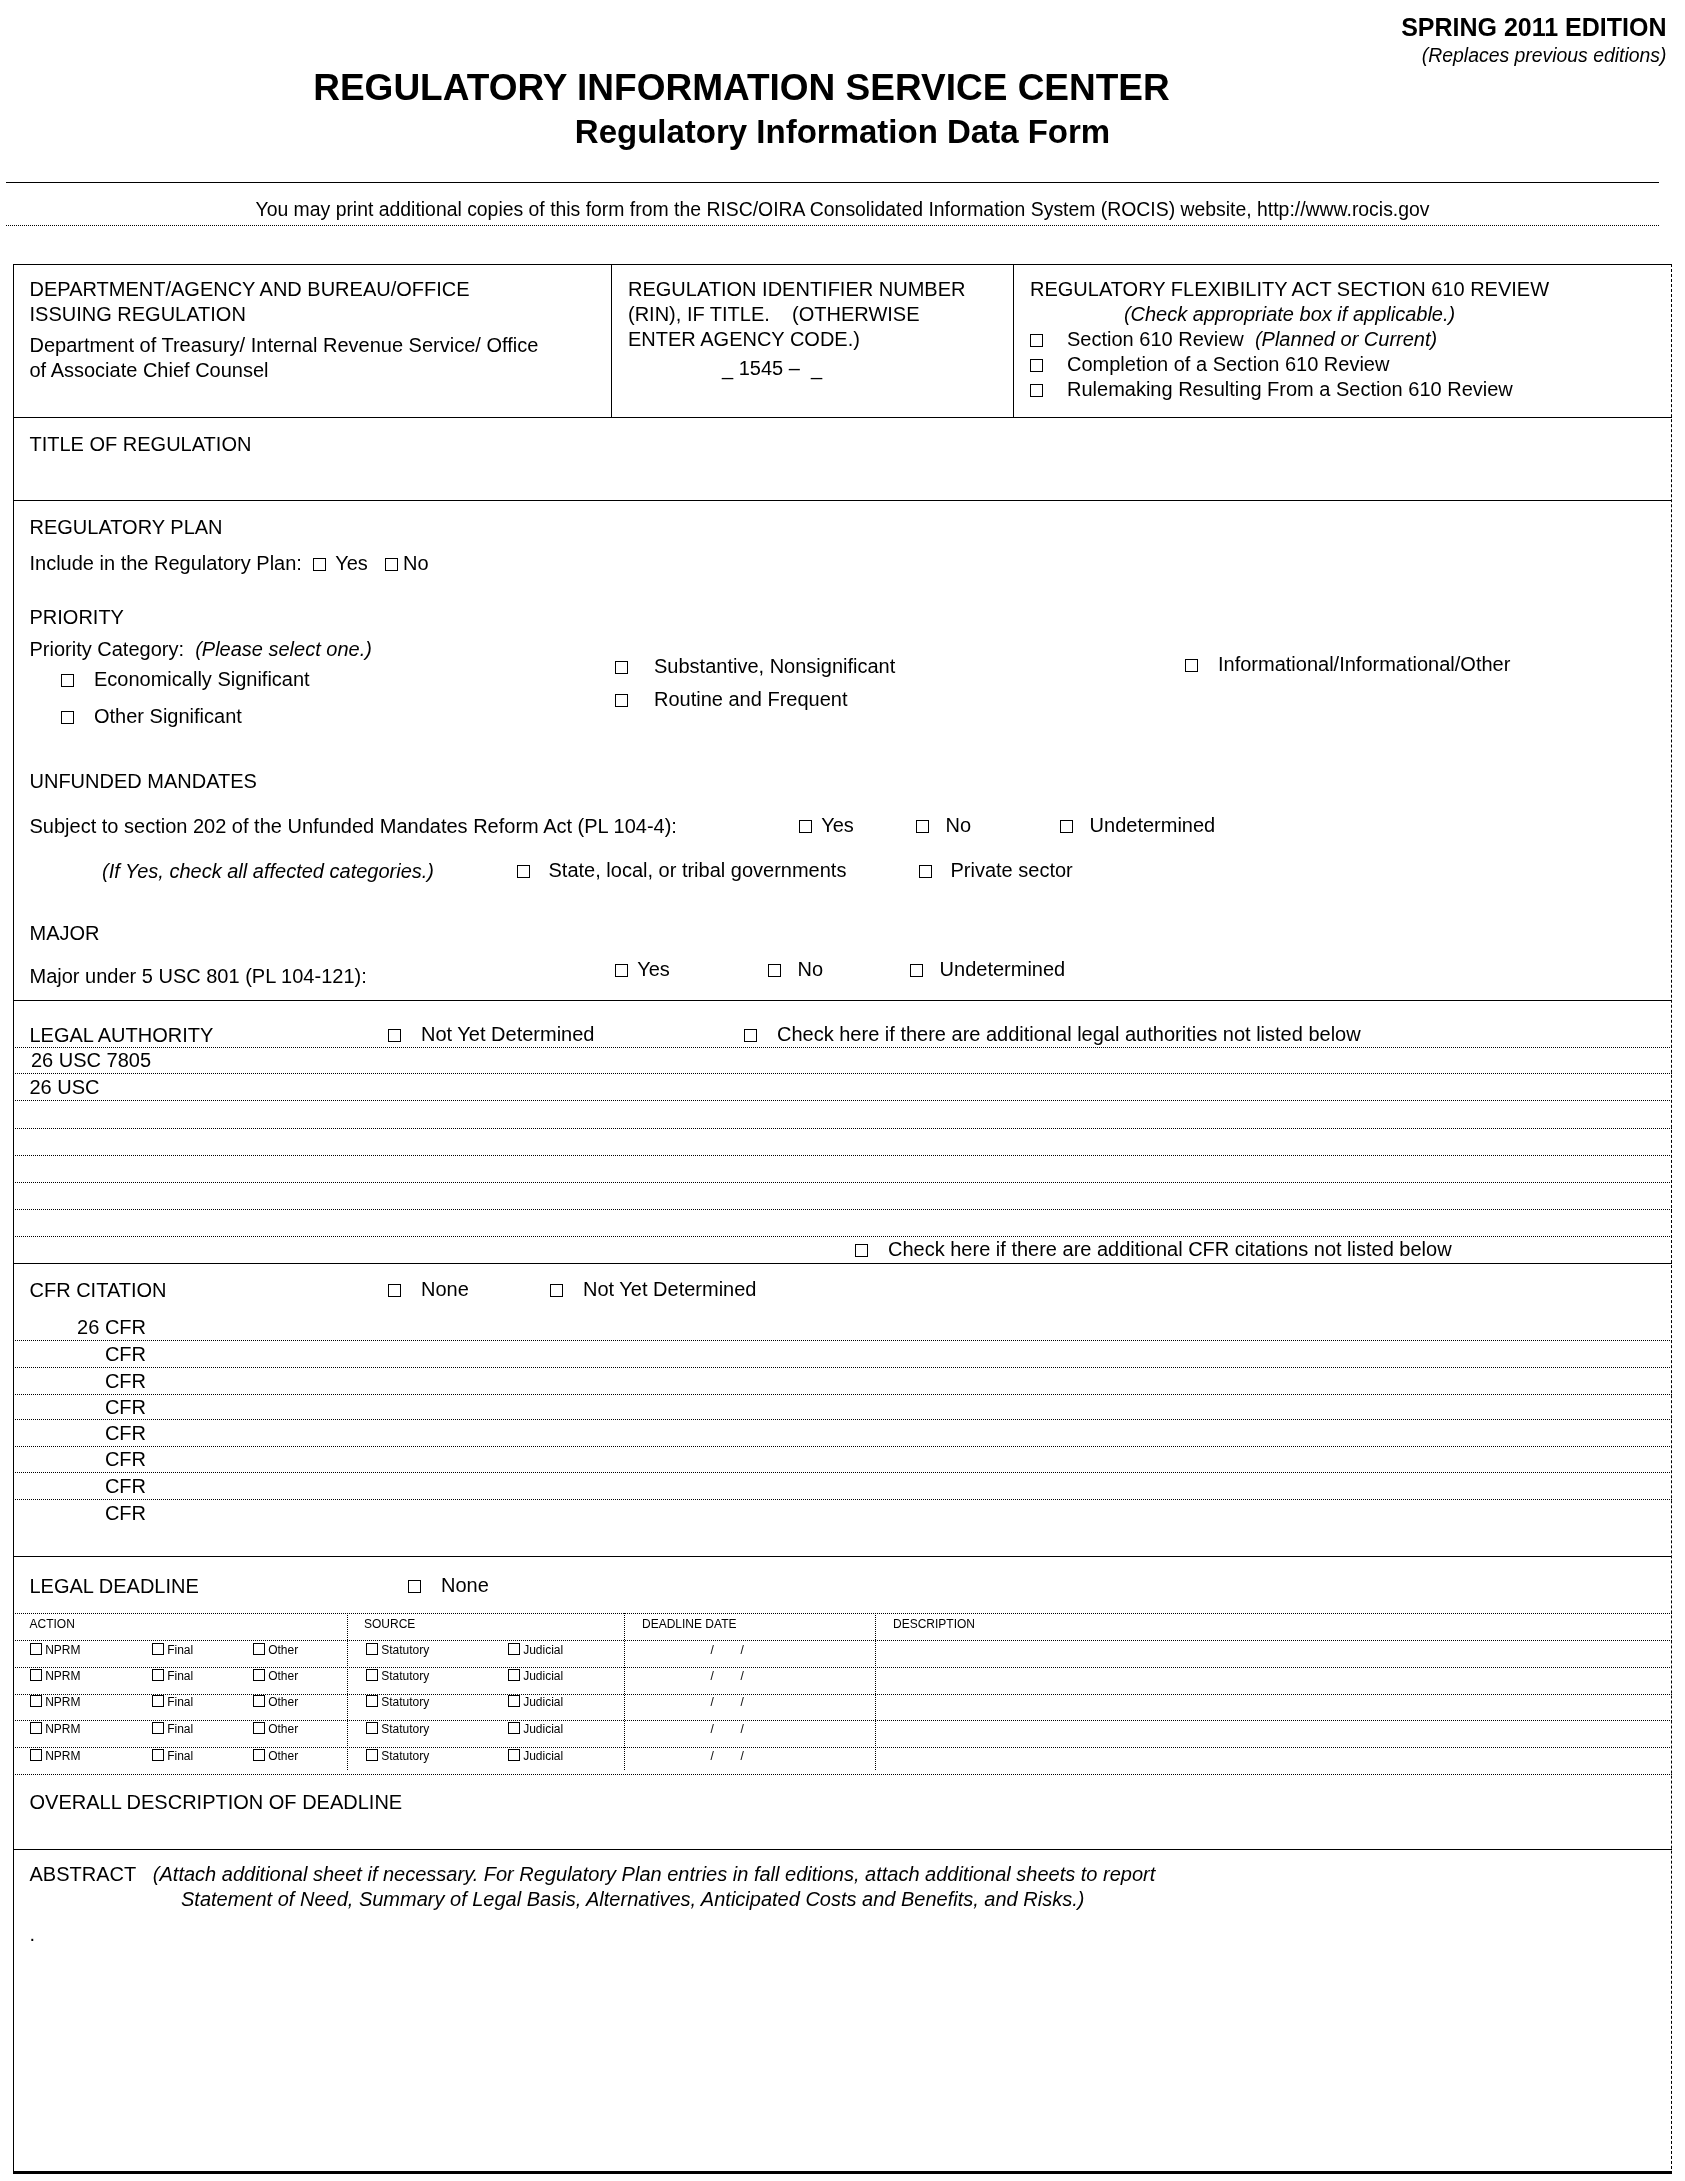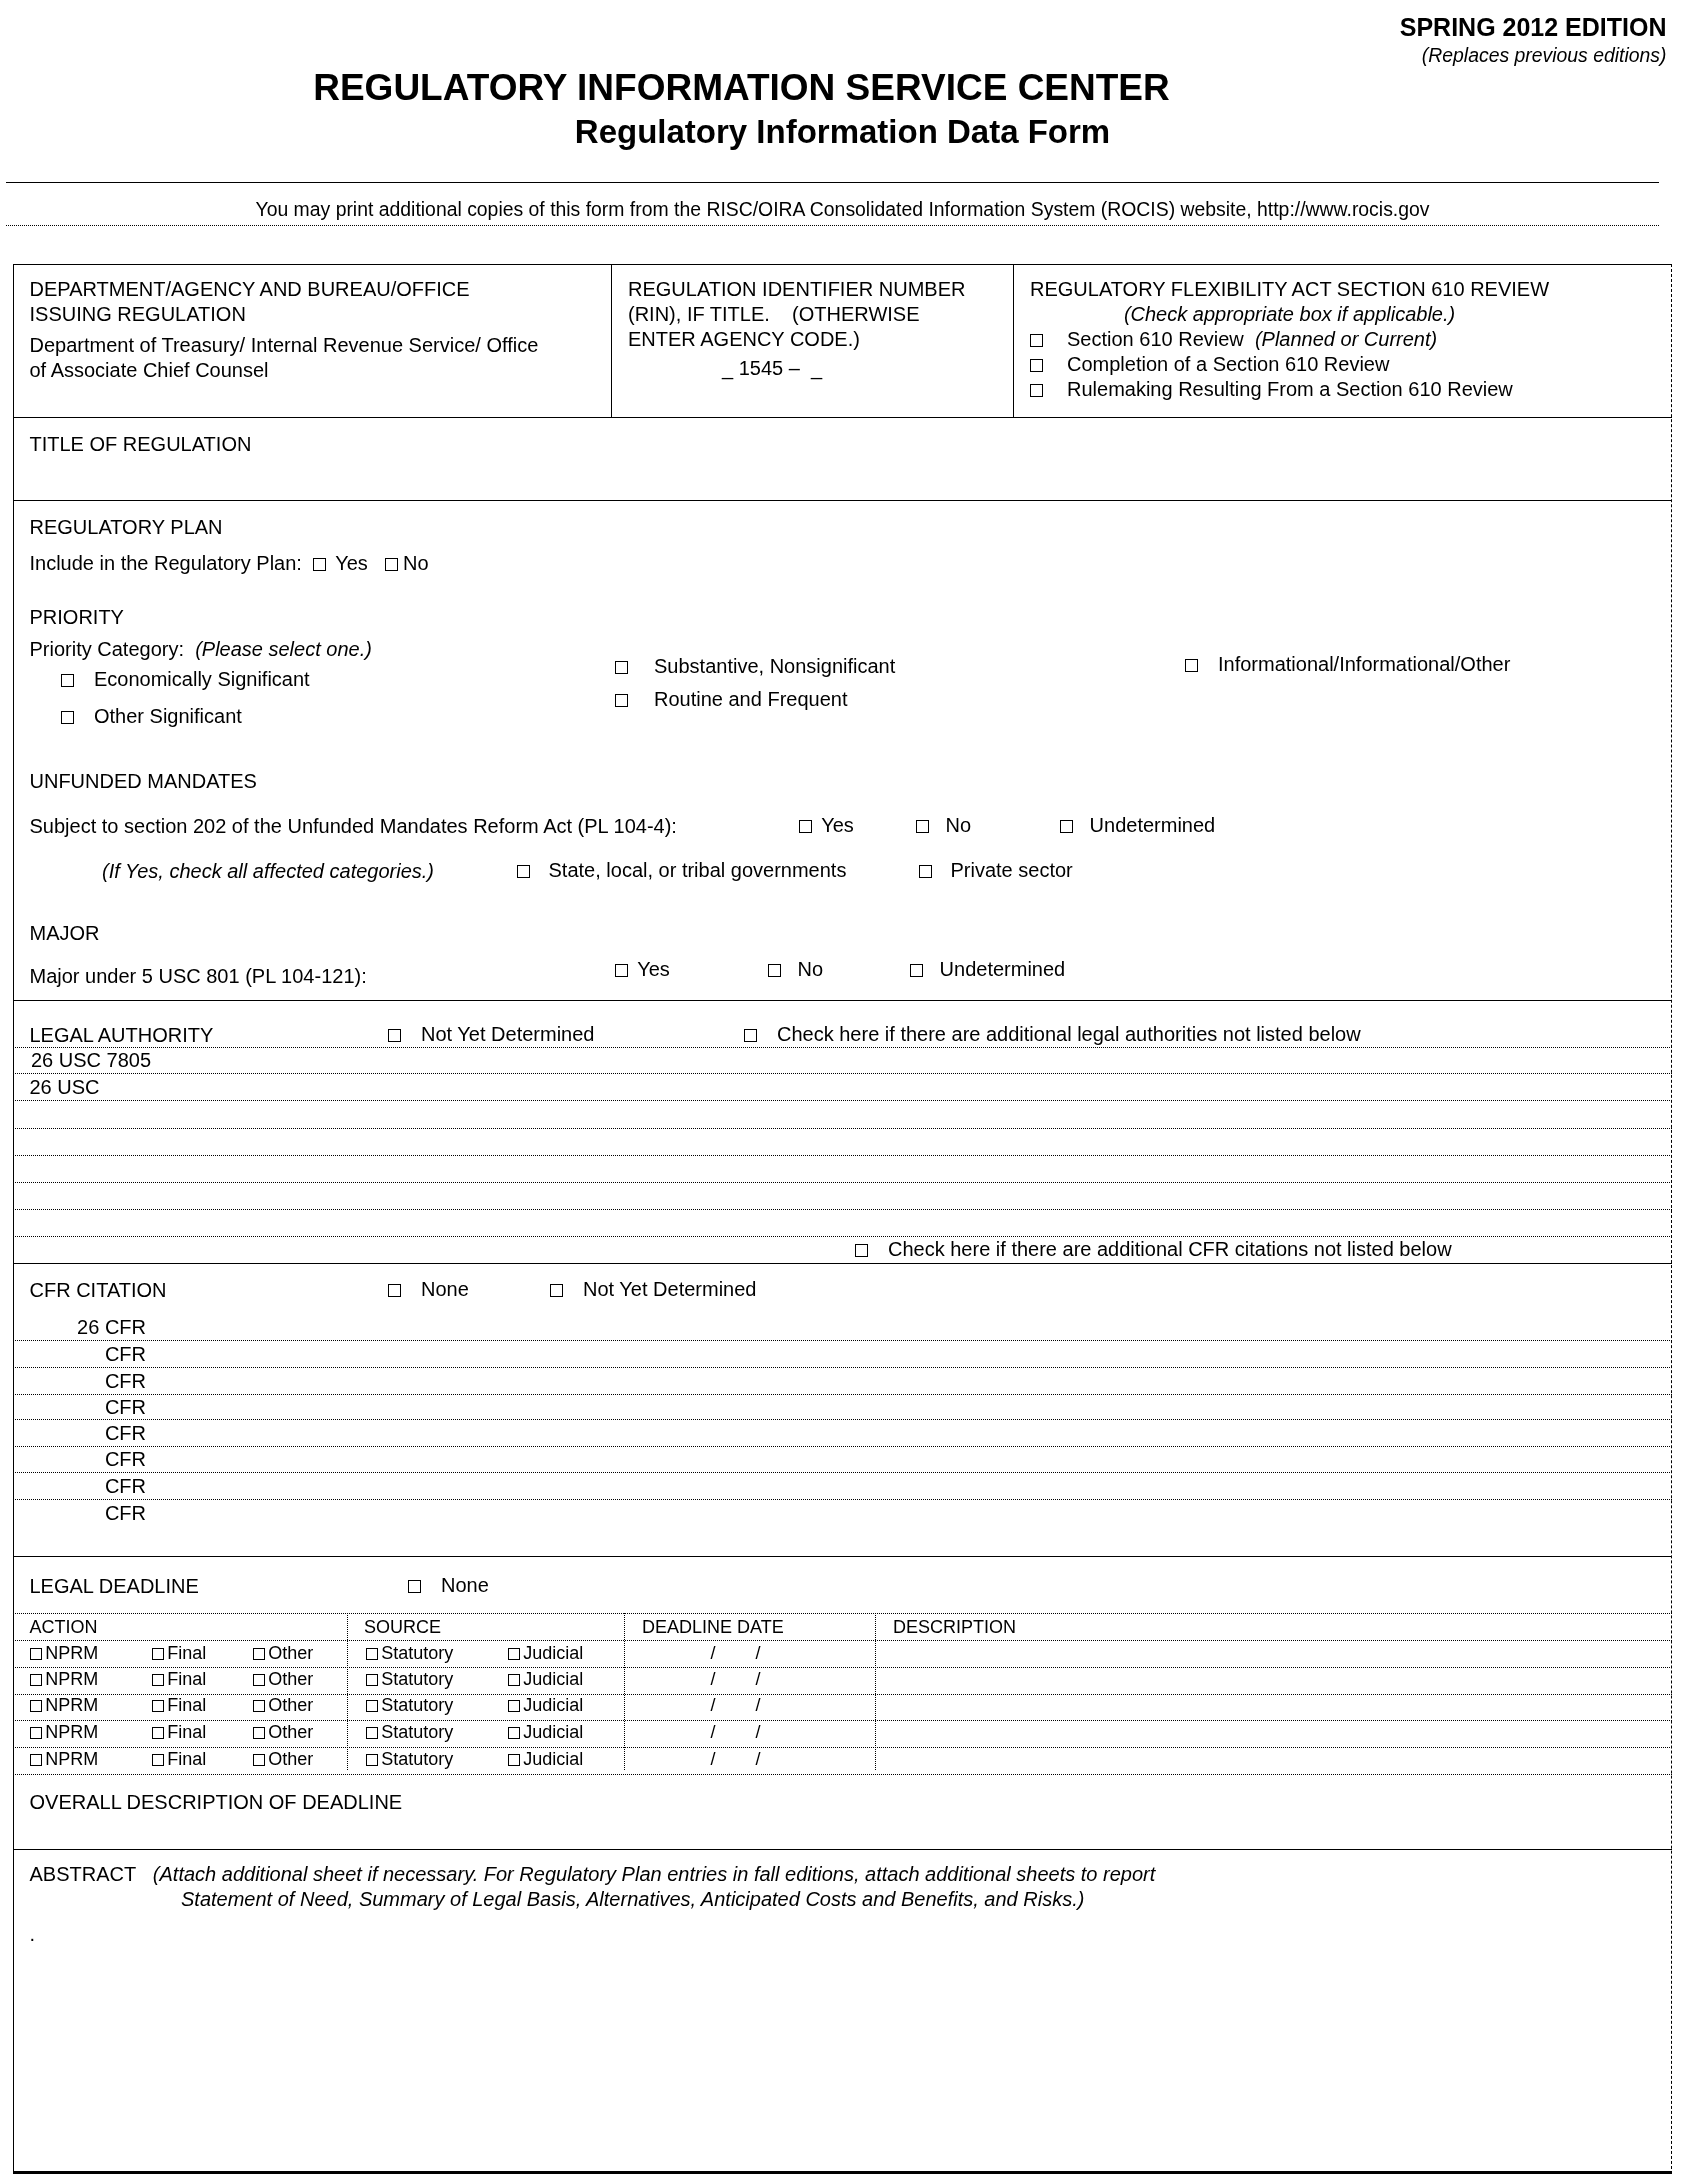--- a/index.html
+++ b/index.html
@@ -21,26 +21,26 @@
   .hline { left: 13px; width: 1659px; height: 0; border-top: 1.8px solid #000; }
   .hdot { left: 13px; width: 1659px; height: 0; border-top: 0.9px dotted #000; }
   .vline { width: 0; border-left: 1.8px solid #000; }
   .vdot { width: 0; border-left: 0.9px dotted #000; }
 
   .lbl { font-size: 20px; white-space: nowrap; line-height: 25px; }
   .it { font-style: italic; text-align: center; }
   .cb { display: inline-block; width: 13px; height: 13px; border: 1.8px solid #000; vertical-align: -0.9px; margin-right: 9.2px; }
   .cbs { display: inline-block; width: 12px; height: 12px; border: 1.8px solid #000; vertical-align: -0.9px; margin-right: 3.7px; }
   .opt { white-space: nowrap; font-size: 20px; }
-  .dl-cell { font-size: 18px; white-space: nowrap; }
+  .dl-cell { font-size: 12px; white-space: nowrap; }
 </style>
 </head>
 <body>
 
-<div class="abs edition">SPRING 2012 EDITION</div>
+<div class="abs edition">SPRING 2011 EDITION</div>
 <div class="abs replaces">(Replaces previous editions)</div>
 <div class="abs main-title">REGULATORY INFORMATION SERVICE CENTER</div>
 <div class="abs sub-title">Regulatory Information Data Form</div>
 <div class="abs rule" style="top:182px;"></div>
 <div class="abs print-note">You may print additional copies of this form from the RISC/OIRA Consolidated Information System (ROCIS) website, http://www.rocis.gov</div>
 <div class="abs rule dotted" style="top:225px;"></div>
 
 <div class="abs frame"></div>
 
 <div class="abs vline" style="left:611px; top:264px; height:153px;"></div>

